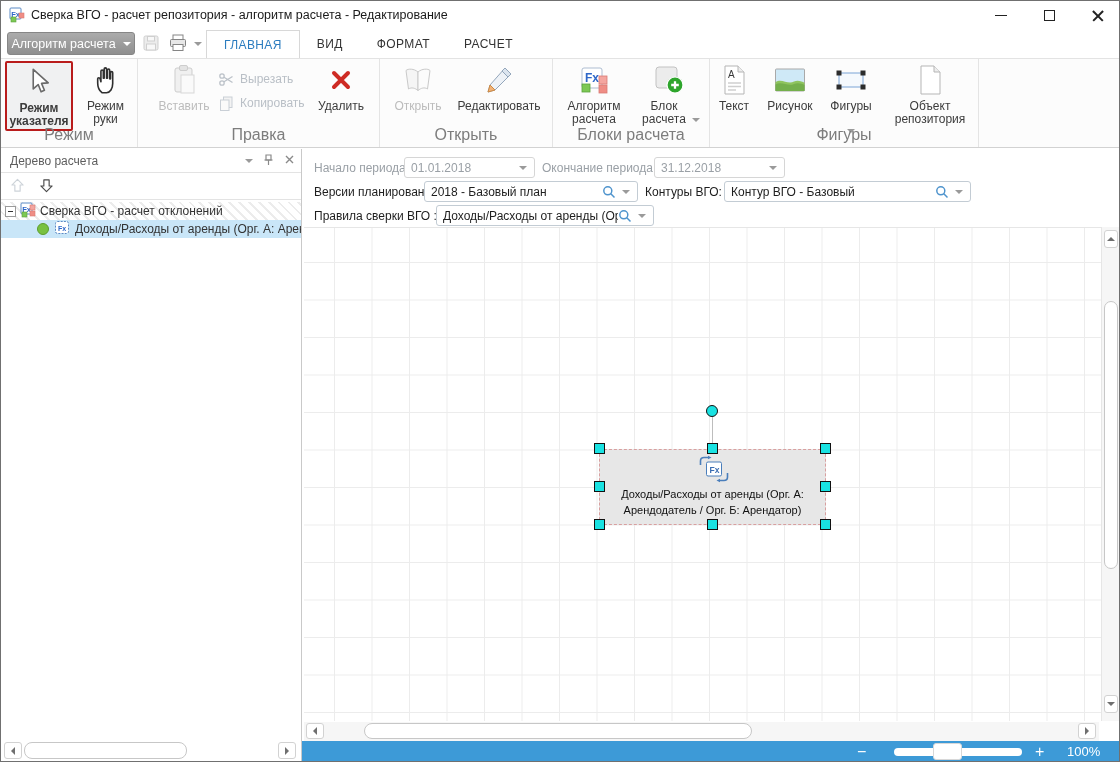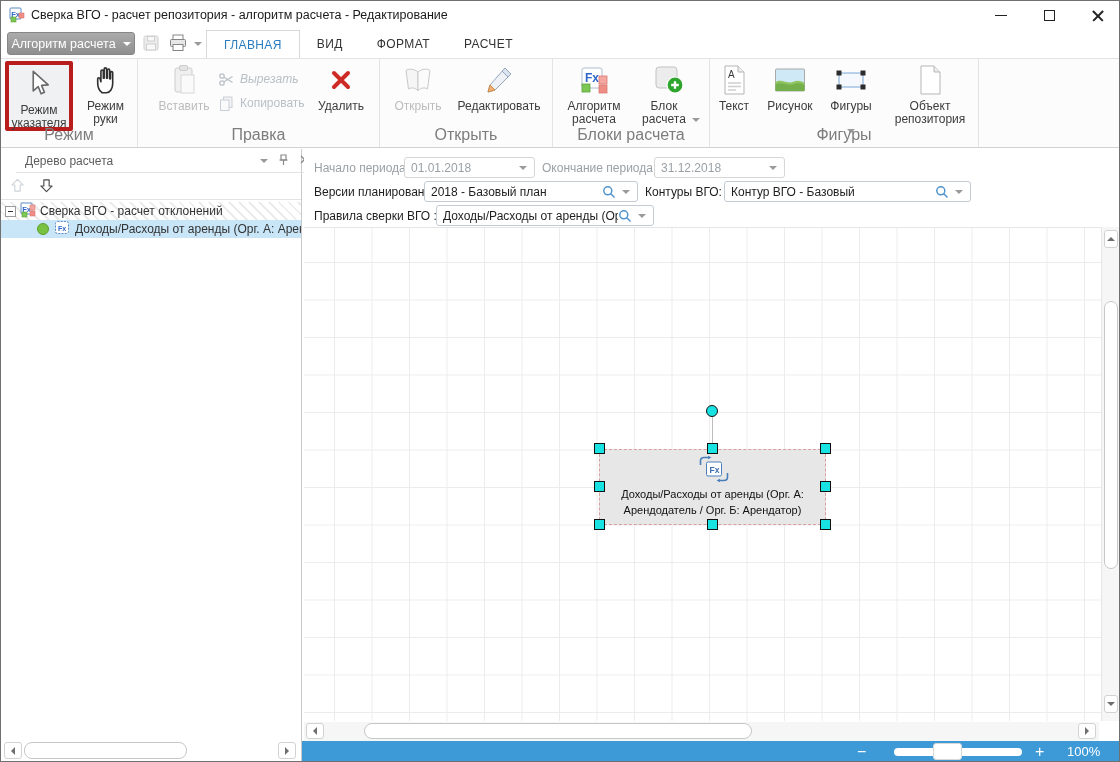--- a/index.html
+++ b/index.html
@@ -28,29 +28,29 @@
   .tab { padding:4px 17px; height:28px; display:flex; align-items:center; font-size:12px; color:#333; letter-spacing:.4px; }
   .tab.active { color:#2b7cbf; background:#fff; border:1px solid #d8d8d8; border-bottom:none; }
 
   
   .ribbon { left:0; top:57px; width:1118px; height:90px; background:#fcfcfc; border-top:1px solid #e3e3e3; border-bottom:1px solid #d2d2d2; }
   .rgroup { position:absolute; top:0; height:88px; border-right:1px solid #e4e4e4; }
   .rgroup-label { position:absolute; bottom:3px; left:0; right:0; text-align:center; color:#7d7d7d; font-size:16px; }
   .rbtn { position:absolute; top:2px; height:70px; border-radius:2px; text-align:center; }
   .rbtn .ic { position:absolute; top:3px; left:0; right:0; height:32px; display:flex; align-items:center; justify-content:center; }
   .rbtn .lb { position:absolute; top:39px; left:0; right:0; line-height:13px; font-size:12px; color:#3c3c3c; }
-  .rbtn.sel { background:#f0f1f2; border:4px solid #b91c1c; }
+  .rbtn.sel { background:#f0f1f2; border:2px solid #b91c1c;font-weight:bold; }
   .rbtn.dis .lb { color:#bcbcbc; }
   .sbtn { position:absolute; height:22px; display:flex; align-items:center; gap:5px; font-size:12px; }
   .sbtn.dis { color:#b9bfc6; }
   .arr-below { position:absolute; top:68px; left:0; right:0; display:flex; justify-content:center; }
 
   
   .leftpanel { left:0; top:148px; width:301px; height:612px; background:#fff; border-right:1px solid #c9c9c9; }
-  .lp-header { position:absolute; left:0; top:0; width:100%; height:24px; border-bottom:1px solid #e3e3e3; display:flex; align-items:center;margin-left:15px; }
+  .lp-header { position:absolute; left:0; top:0; width:100%; height:24px; border-bottom:1px solid #e3e3e3; display:flex; align-items:center; }
   .lp-title { margin-left:9px; color:#5d5d5d; }
   .lp-hicons { position:absolute; right:6px; top:0; height:24px; display:flex; align-items:center; gap:9px; }
   .lp-toolbar { position:absolute; left:0; top:25px; width:100%; height:26px; border-bottom:1px solid #e3e3e3; display:flex; align-items:center; gap:12px; padding-left:8px; }
   .tree { position:absolute; left:0; top:53px; width:100%; }
   .trow { position:relative; height:18px; display:flex; align-items:center; white-space:nowrap; overflow:hidden; }
   .trow.hatch { background:repeating-linear-gradient(45deg,#ffffff 0 5px,#ececec 5px 7px); }
   .trow.selected { background:#c9e6f8; }
   .expander { width:11px; height:11px; border:1px solid #9a9a9a; background:#fff; margin-left:4px; position:relative; flex:none; }
   .expander:before { content:""; position:absolute; left:2px; top:4px; width:5px; height:1px; background:#333; }
   .gdot { width:12px; height:12px; border-radius:50%; background:#79c141; border:1px solid #5d9e2e; flex:none; }
@@ -177,21 +177,21 @@
       <div class="rbtn dis" style="left:13px;width:66px;">
         <span class="ic">
           <svg width="30" height="32" viewBox="0 0 30 32">
             <rect x="6" y="4" width="17" height="24" rx="2" fill="#f0f0f0" stroke="#cdcdcd"></rect>
             <rect x="10.5" y="1.5" width="8" height="5" rx="1.5" fill="#e4e4e4" stroke="#cdcdcd"></rect>
             <rect x="12" y="11" width="13" height="18" fill="#fafafa" stroke="#d7d7d7"></rect>
           </svg>
         </span>
         <span class="lb">Вставить</span>
       </div>
-      <div class="sbtn dis" style="left:80px;top:9px;font-style:italic;">
+      <div class="sbtn dis" style="left:80px;top:9px;">
         <svg width="17" height="17" viewBox="0 0 17 17">
           <g stroke="#bcc2c9" fill="none" stroke-width="1.3">
             <circle cx="4" cy="5" r="2.2"></circle>
               <circle cx="4" cy="12" r="2.2"></circle>
             <path d="M6 6.2 L14.5 11.5 M6 10.8 L14.5 5.5"></path>
           </g>
         </svg>
         <span>Вырезать</span>
       </div>
       <div class="sbtn dis" style="left:80px;top:33px;">

